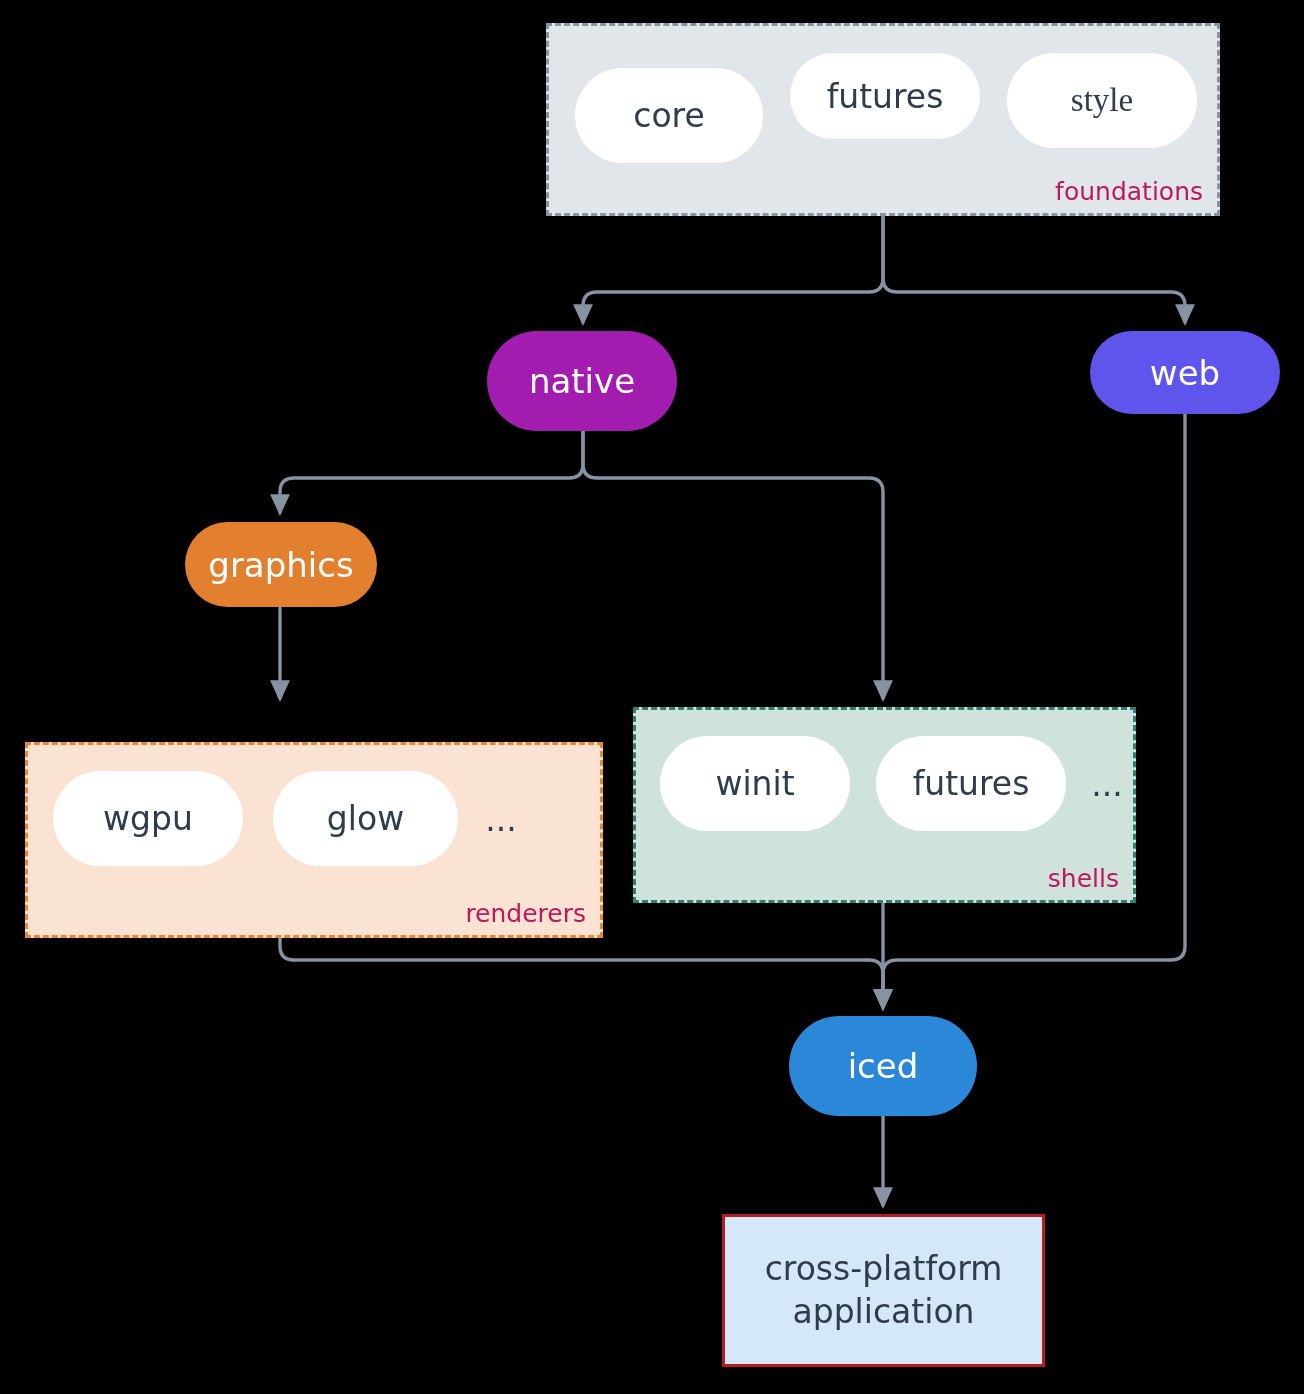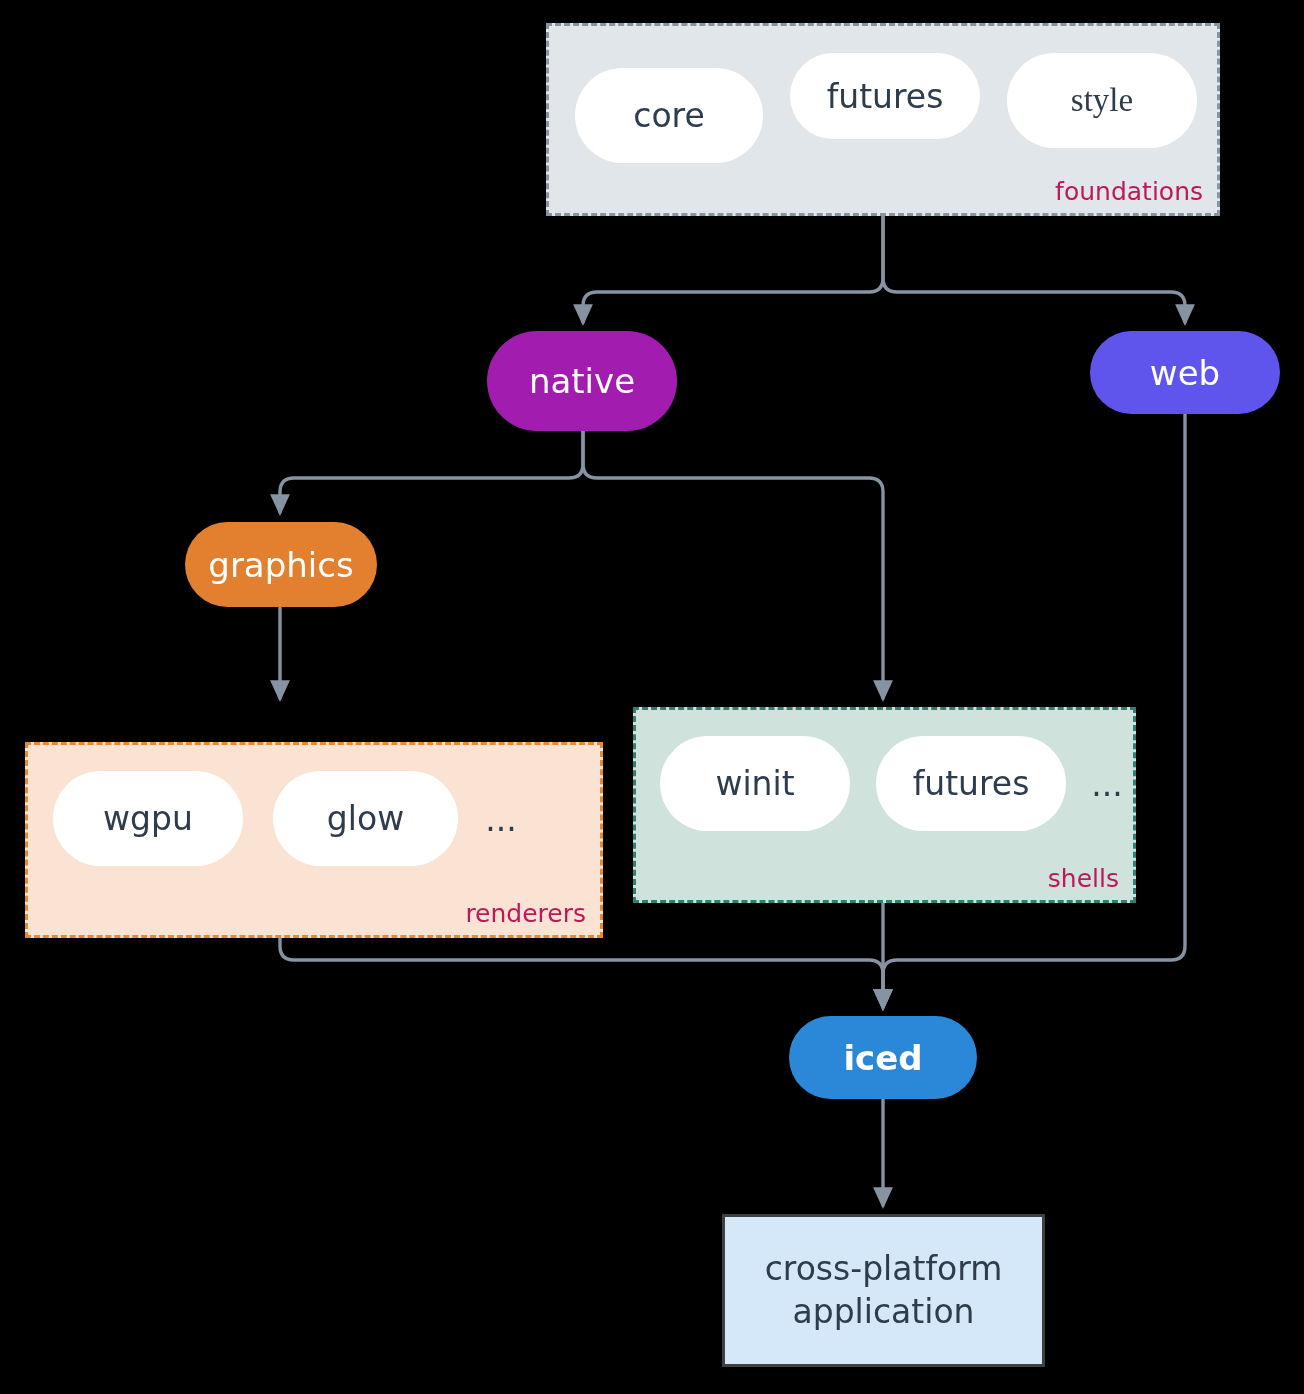--- a/index.html
+++ b/index.html
@@ -91,29 +91,29 @@
     display: flex;
     align-items: center;
     justify-content: center;
     color: #FFFFFF;
     font-size: 34px;
     white-space: nowrap;
   }
   .node-native { left: 487px; top: 331px; width: 190px; height: 100px; background: #a21caf; }
   .node-web    { left: 1090px; top: 331px; width: 190px; height: 83px; background: #5F55EC; }
   .node-graphics { left: 185px; top: 522px; width: 192px; height: 85px; background: #E2802F; }
-  .node-iced   { left: 789px; top: 1016px; width: 188px; height: 83px; background: #2B88D8; font-weight: bold; }
+  .node-iced   { left: 789px; top: 1016px; width: 188px; height: 100px; background: #2B88D8; }
 
   
   .appbox {
     position: absolute;
     left: 722px; top: 1214px; width: 323px; height: 153px;
     box-sizing: border-box;
     background: #D5E8F9;
-    border: 3px solid #404040;
+    border: 3px solid #b91c1c;
     display: flex;
     flex-direction: column;
     align-items: center;
     justify-content: center;
     color: #2E3D4D;
     font-size: 33px;
     line-height: 1.28;
     text-align: center;
   }
 </style>

